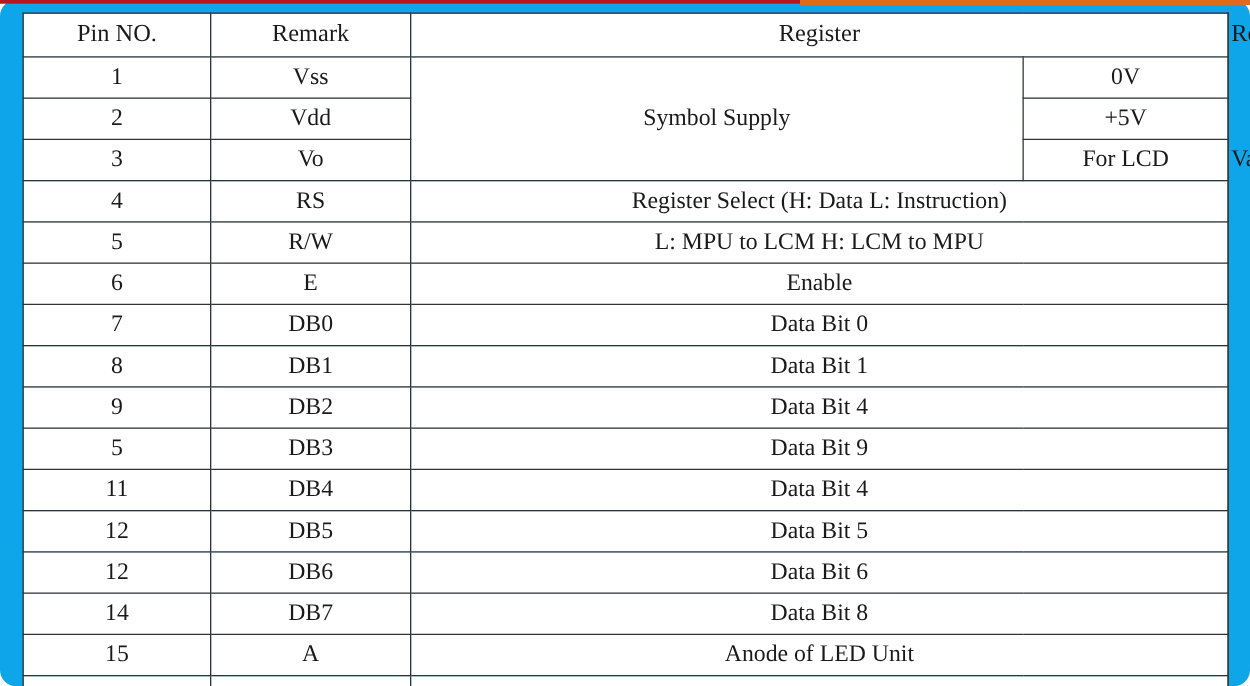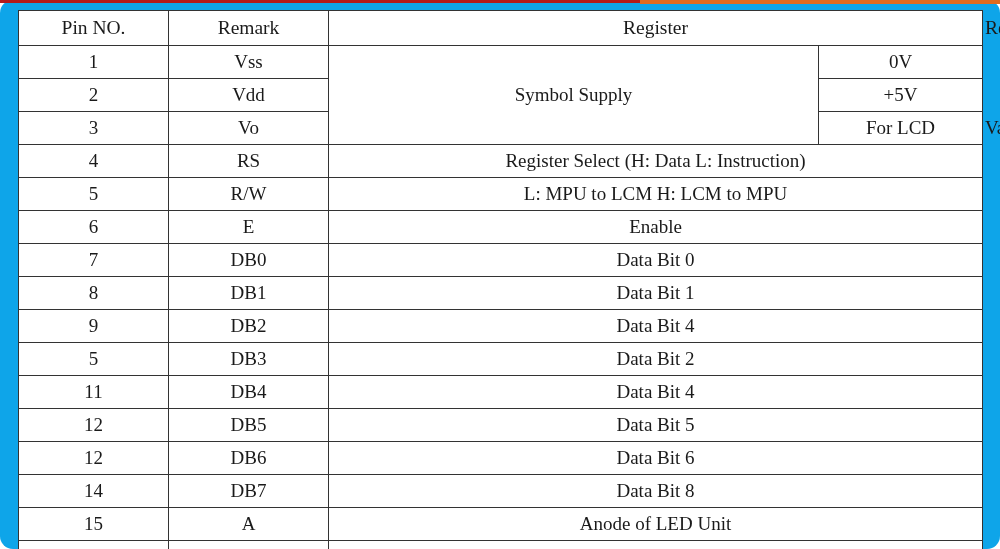--- a/index.html
+++ b/index.html
@@ -168,21 +168,21 @@
         </tr>
         <tr>
           <td>9</td>
           <td>DB2</td>
           <td colspan="2">Data Bit 4</td>
           <td></td>
         </tr>
         <tr>
           <td>5</td>
           <td>DB3</td>
-          <td colspan="2">Data Bit 2</td>
+          <td colspan="2">Data Bit 9</td>
           <td></td>
         </tr>
         <tr>
           <td>11</td>
           <td>DB4</td>
           <td colspan="2">Data Bit 4</td>
           <td></td>
         </tr>
         <tr>
           <td>12</td>

